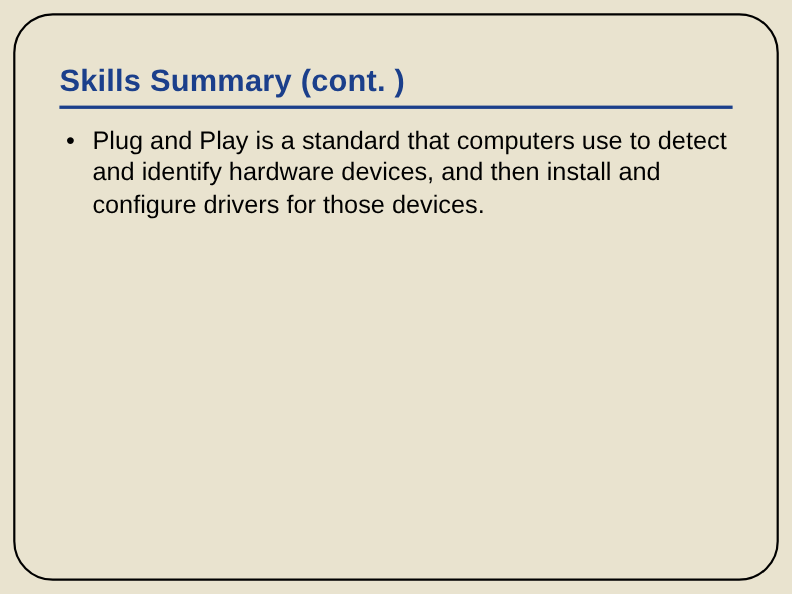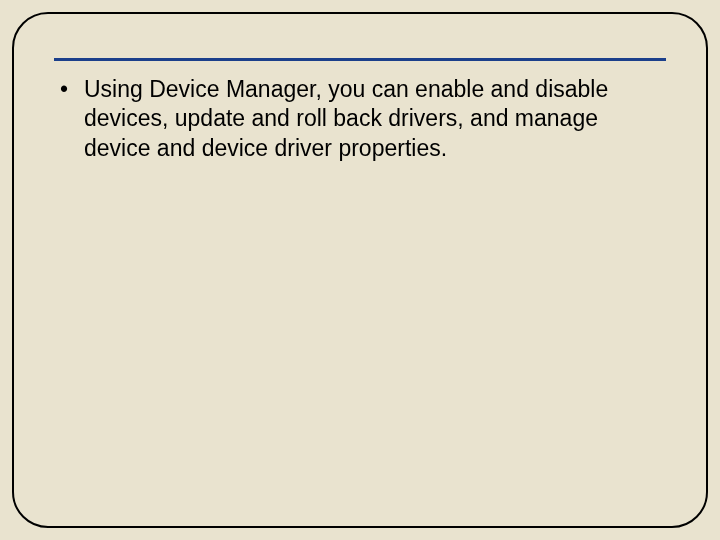--- a/index.html
+++ b/index.html
@@ -60,18 +60,19 @@
     top: 0;
     font-size: 23px;
     color: #000;
   }
 </style>
 </head>
 <body>
 
 <div class="slide">
   <div class="frame">
+    <h1 class="title">Skills Summary (cont. )</h1>
     <hr class="title-rule">
     <ul class="bullets">
-      <li>Using Device Manager, you can enable and disable devices, update and roll back drivers, and manage device and device driver properties.</li>
+      <li>Plug and Play is a standard that computers use to detect and identify hardware devices, and then install and configure drivers for those devices.</li>
     </ul>
   </div>
 </div>
 
 </body></html>

